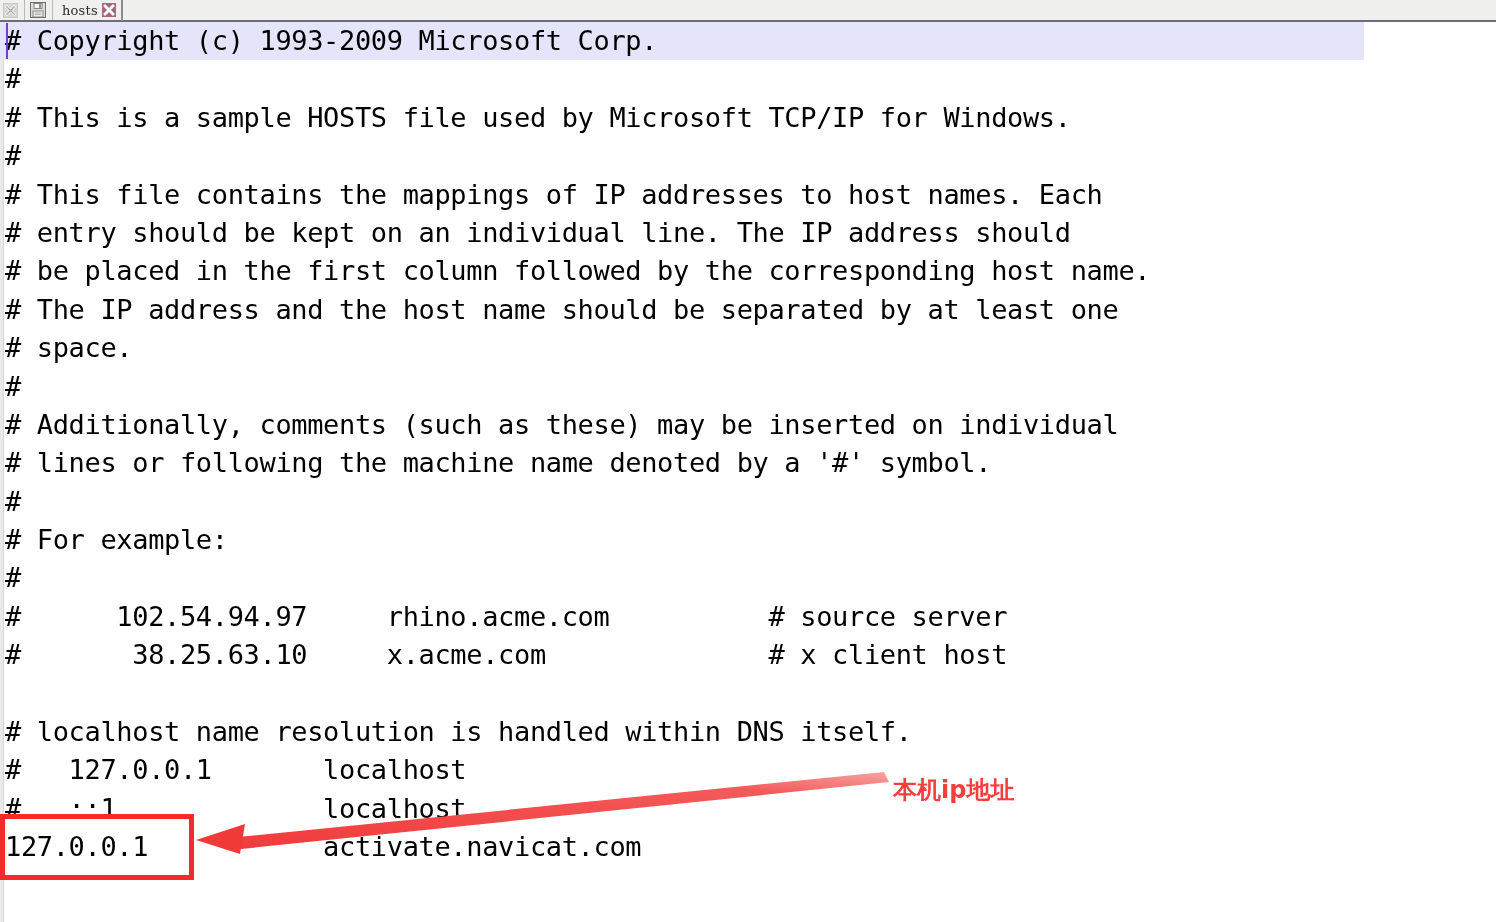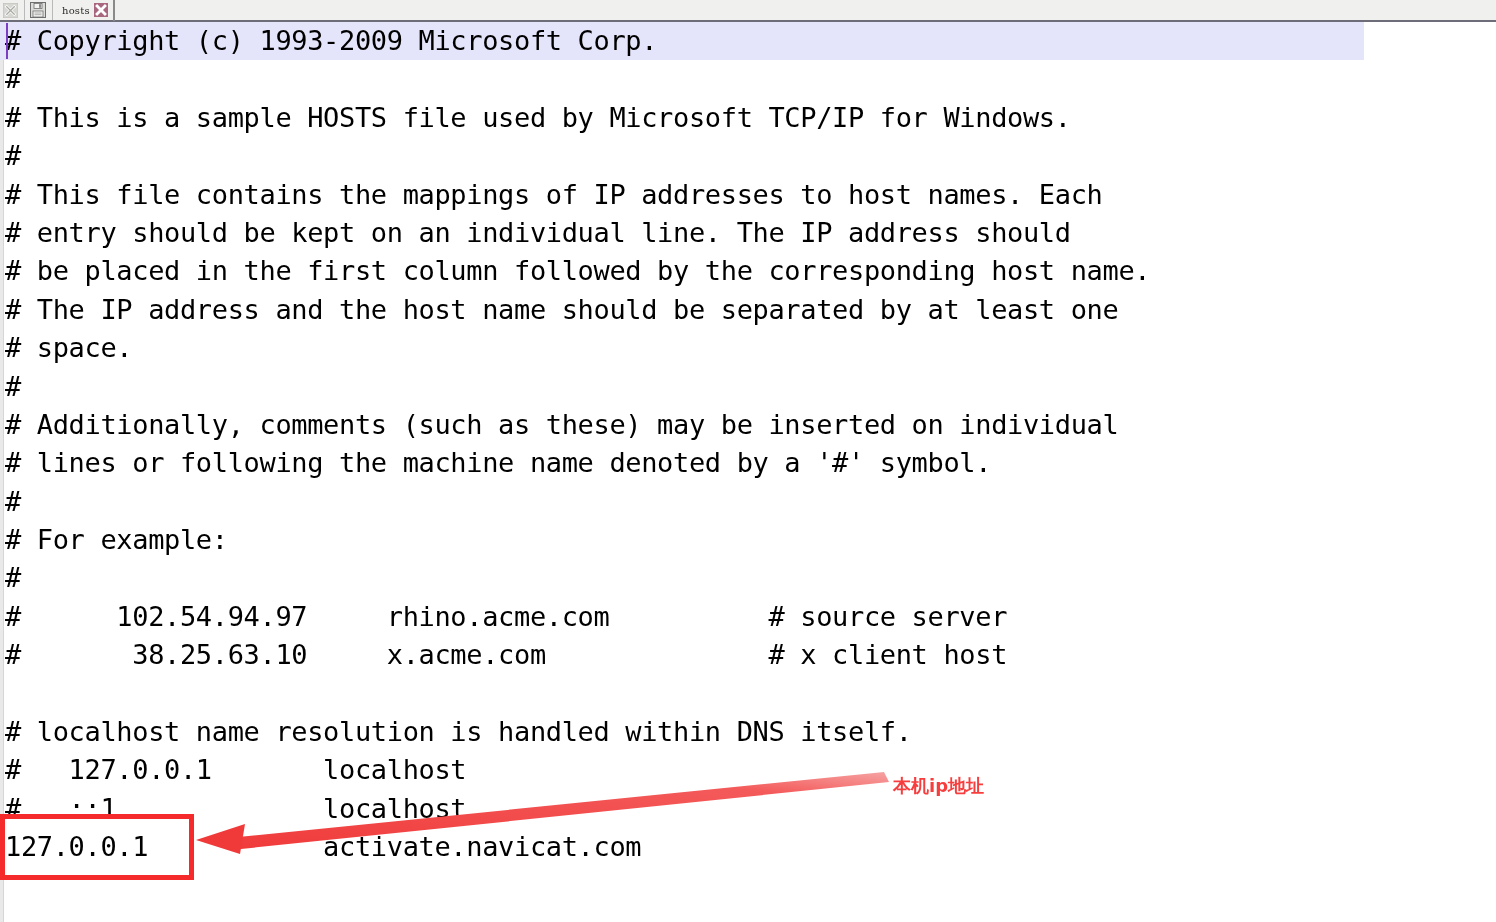--- a/index.html
+++ b/index.html
@@ -63,21 +63,21 @@
   #tab-hosts {
     display: flex;
     align-items: center;
     height: 20px;
     padding: 0 2px 0 6px;
     flex: 0 0 auto;
     background: #f0f0ee;
   }
   #tab-hosts .tab-label {
     font-family: "DejaVu Serif", serif;
-    font-size: 10px;
+    font-size: 13px;
     color: #2a2a2a;
     letter-spacing: 0.2px;
     margin-right: 4px;
     white-space: nowrap;
   }
   .icon-x-red {
     width: 14px; height: 14px;
     display: block;
   }
   .tab-end-sep {
@@ -164,21 +164,21 @@
     height: 66px;
     border: 5px solid #f52a2a;
     box-sizing: border-box;
     background: transparent;
   }
   #cn-note {
     position: absolute;
     left: 893px;
     top: 774px;
     font-family: "DejaVu Sans", sans-serif;
-    font-size: 18px;
+    font-size: 24px;
     font-weight: 700;
     color: #f73e3e;
     white-space: nowrap;
     letter-spacing: 0px;
   }
 </style>
 </head>
 <body>
 
 <div id="app">

